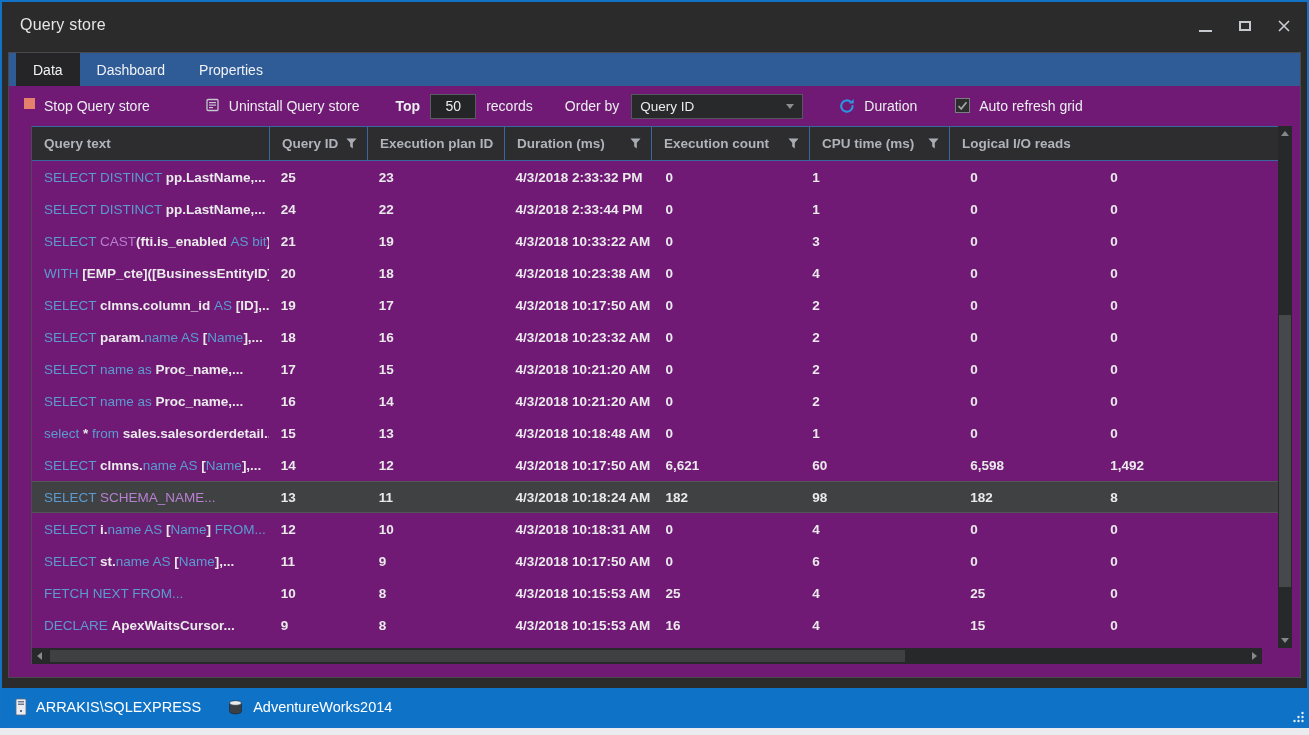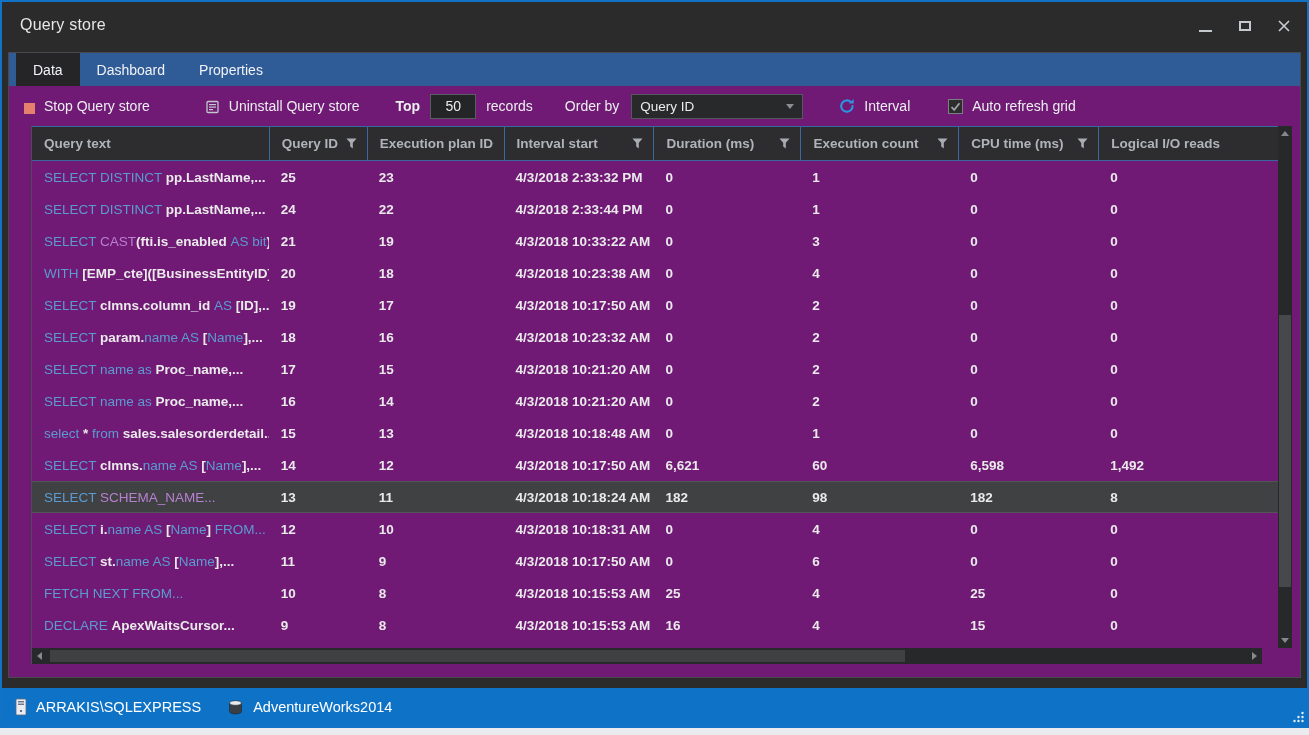--- a/index.html
+++ b/index.html
@@ -24,21 +24,21 @@
   
   .panel {
     position:absolute; left:6px; top:50px; right:6px; height:626px;
     border:1px solid #47494d; background:#701a75;
   }
   .tabstrip { height:33px; background:#2f5b97; display:flex; align-items:stretch; padding-left:7px; }
   .tab { padding:0 17px; display:flex; align-items:center; color:#f1f3f6; font-size:14px; cursor:default; }
   .tab.active { background:#252527; }
   
   .toolbar { height:40px; display:flex; align-items:center; padding-left:15px; color:#eceef0; font-size:14px; }
-  .tb-btn { display:flex; align-items:flex-end; gap:9px; cursor:default; }
+  .tb-btn { display:flex; align-items:flex-start; gap:9px; cursor:default; }
   .stop-sq { width:11px; height:11px; background:#e5806d; display:inline-block; }
   .tb-label { margin:0; }
   .top-input {
     width:46px; height:25px; margin:0 10px; text-align:center;
     background:#242527; border:1px solid #5a5d61; color:#ececec; font-size:14px;
     font-family:"Liberation Sans", sans-serif; outline:none;
   }
   .orderby-select {
     width:172px; height:25px; margin-left:12px; padding:0 8px;
     background:#27292b; border:1px solid #55585c; color:#ececec; font-size:13.5px;
@@ -140,21 +140,21 @@
       <span class="tb-label" style="margin-left:32px;">Order by</span>
       <div class="orderby-select">
         <span>Query ID</span>
         <span class="caret-down"></span>
       </div>
       <div class="tb-btn" style="margin-left:36px;">
         <svg width="16" height="16" viewBox="0 0 16 16">
           <path d="M13.6 8a5.7 5.7 0 1 1-1.7-4" fill="none" stroke="#2b95e0" stroke-width="2.1" stroke-linecap="round"></path>
           <path d="M14.7 0.9 L14.7 5.6 L10 5.6 Z" fill="#2b95e0"></path>
         </svg>
-        <span>Interval</span>
+        <span>Duration</span>
       </div>
       <div class="tb-btn" style="margin-left:38px;">
         <span class="checkbox">
           <svg width="11" height="10" viewBox="0 0 11 10">
             <path d="M1.5 5 L4.2 7.8 L9.5 1.2" fill="none" stroke="#9ea3a8" stroke-width="1.8"></path>
           </svg>
         </span>
         <span>Auto refresh grid</span>
       </div>
     </div>
@@ -165,26 +165,20 @@
             <span>Query text</span>
           </div>
           <div class="hcell" style="width: 98px;">
             <span>Query ID</span>
             <svg width="11" height="11" viewBox="0 0 11 11">
               <path d="M0.5 0.5 h10 L6.8 4.8 v5.7 L4.2 8.4 V4.8 Z" fill="#a9adb3"></path>
             </svg>
           </div>
           <div class="hcell" style="width: 137px;">
             <span>Execution plan ID</span>
-            <svg width="11" height="11" viewBox="0 0 11 11">
-              <path d="M0.5 0.5 h10 L6.8 4.8 v5.7 L4.2 8.4 V4.8 Z" fill="#a9adb3"></path>
-            </svg>
-          </div>
-          <div class="hcell" style="width: 150px;">
-            <span>Interval start</span>
             <svg width="11" height="11" viewBox="0 0 11 11">
               <path d="M0.5 0.5 h10 L6.8 4.8 v5.7 L4.2 8.4 V4.8 Z" fill="#a9adb3"></path>
             </svg>
           </div>
           <div class="hcell" style="width: 147px;">
             <span>Duration (ms)</span>
             <svg width="11" height="11" viewBox="0 0 11 11">
               <path d="M0.5 0.5 h10 L6.8 4.8 v5.7 L4.2 8.4 V4.8 Z" fill="#a9adb3"></path>
             </svg>
           </div>

